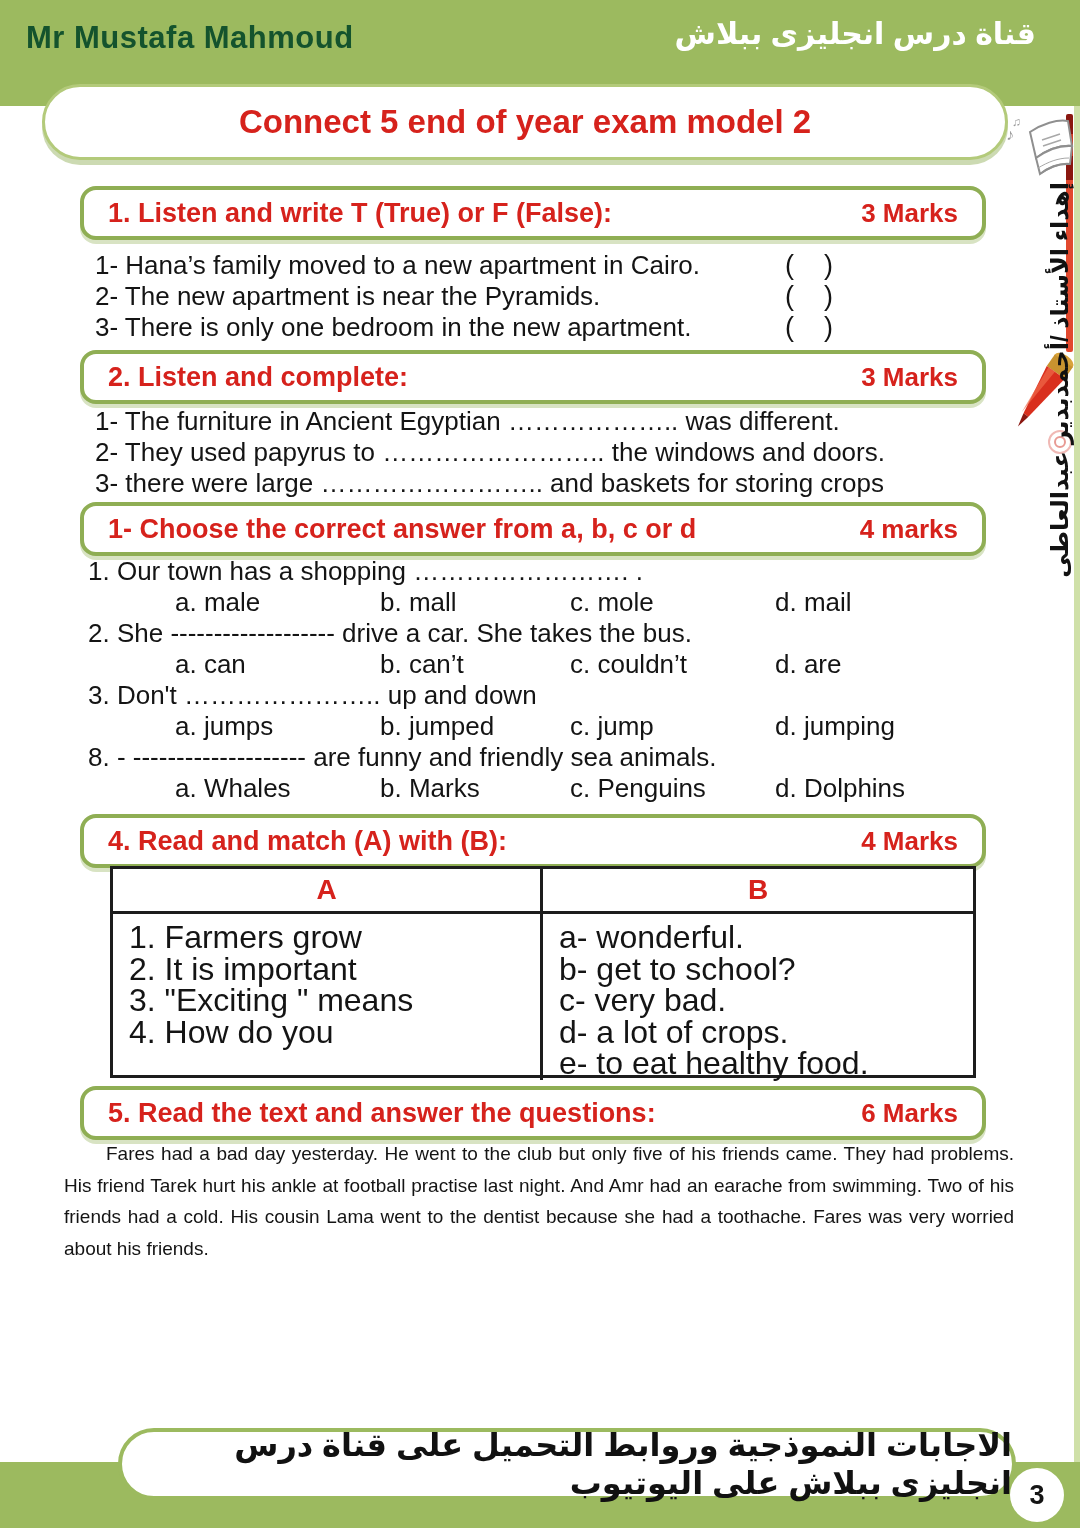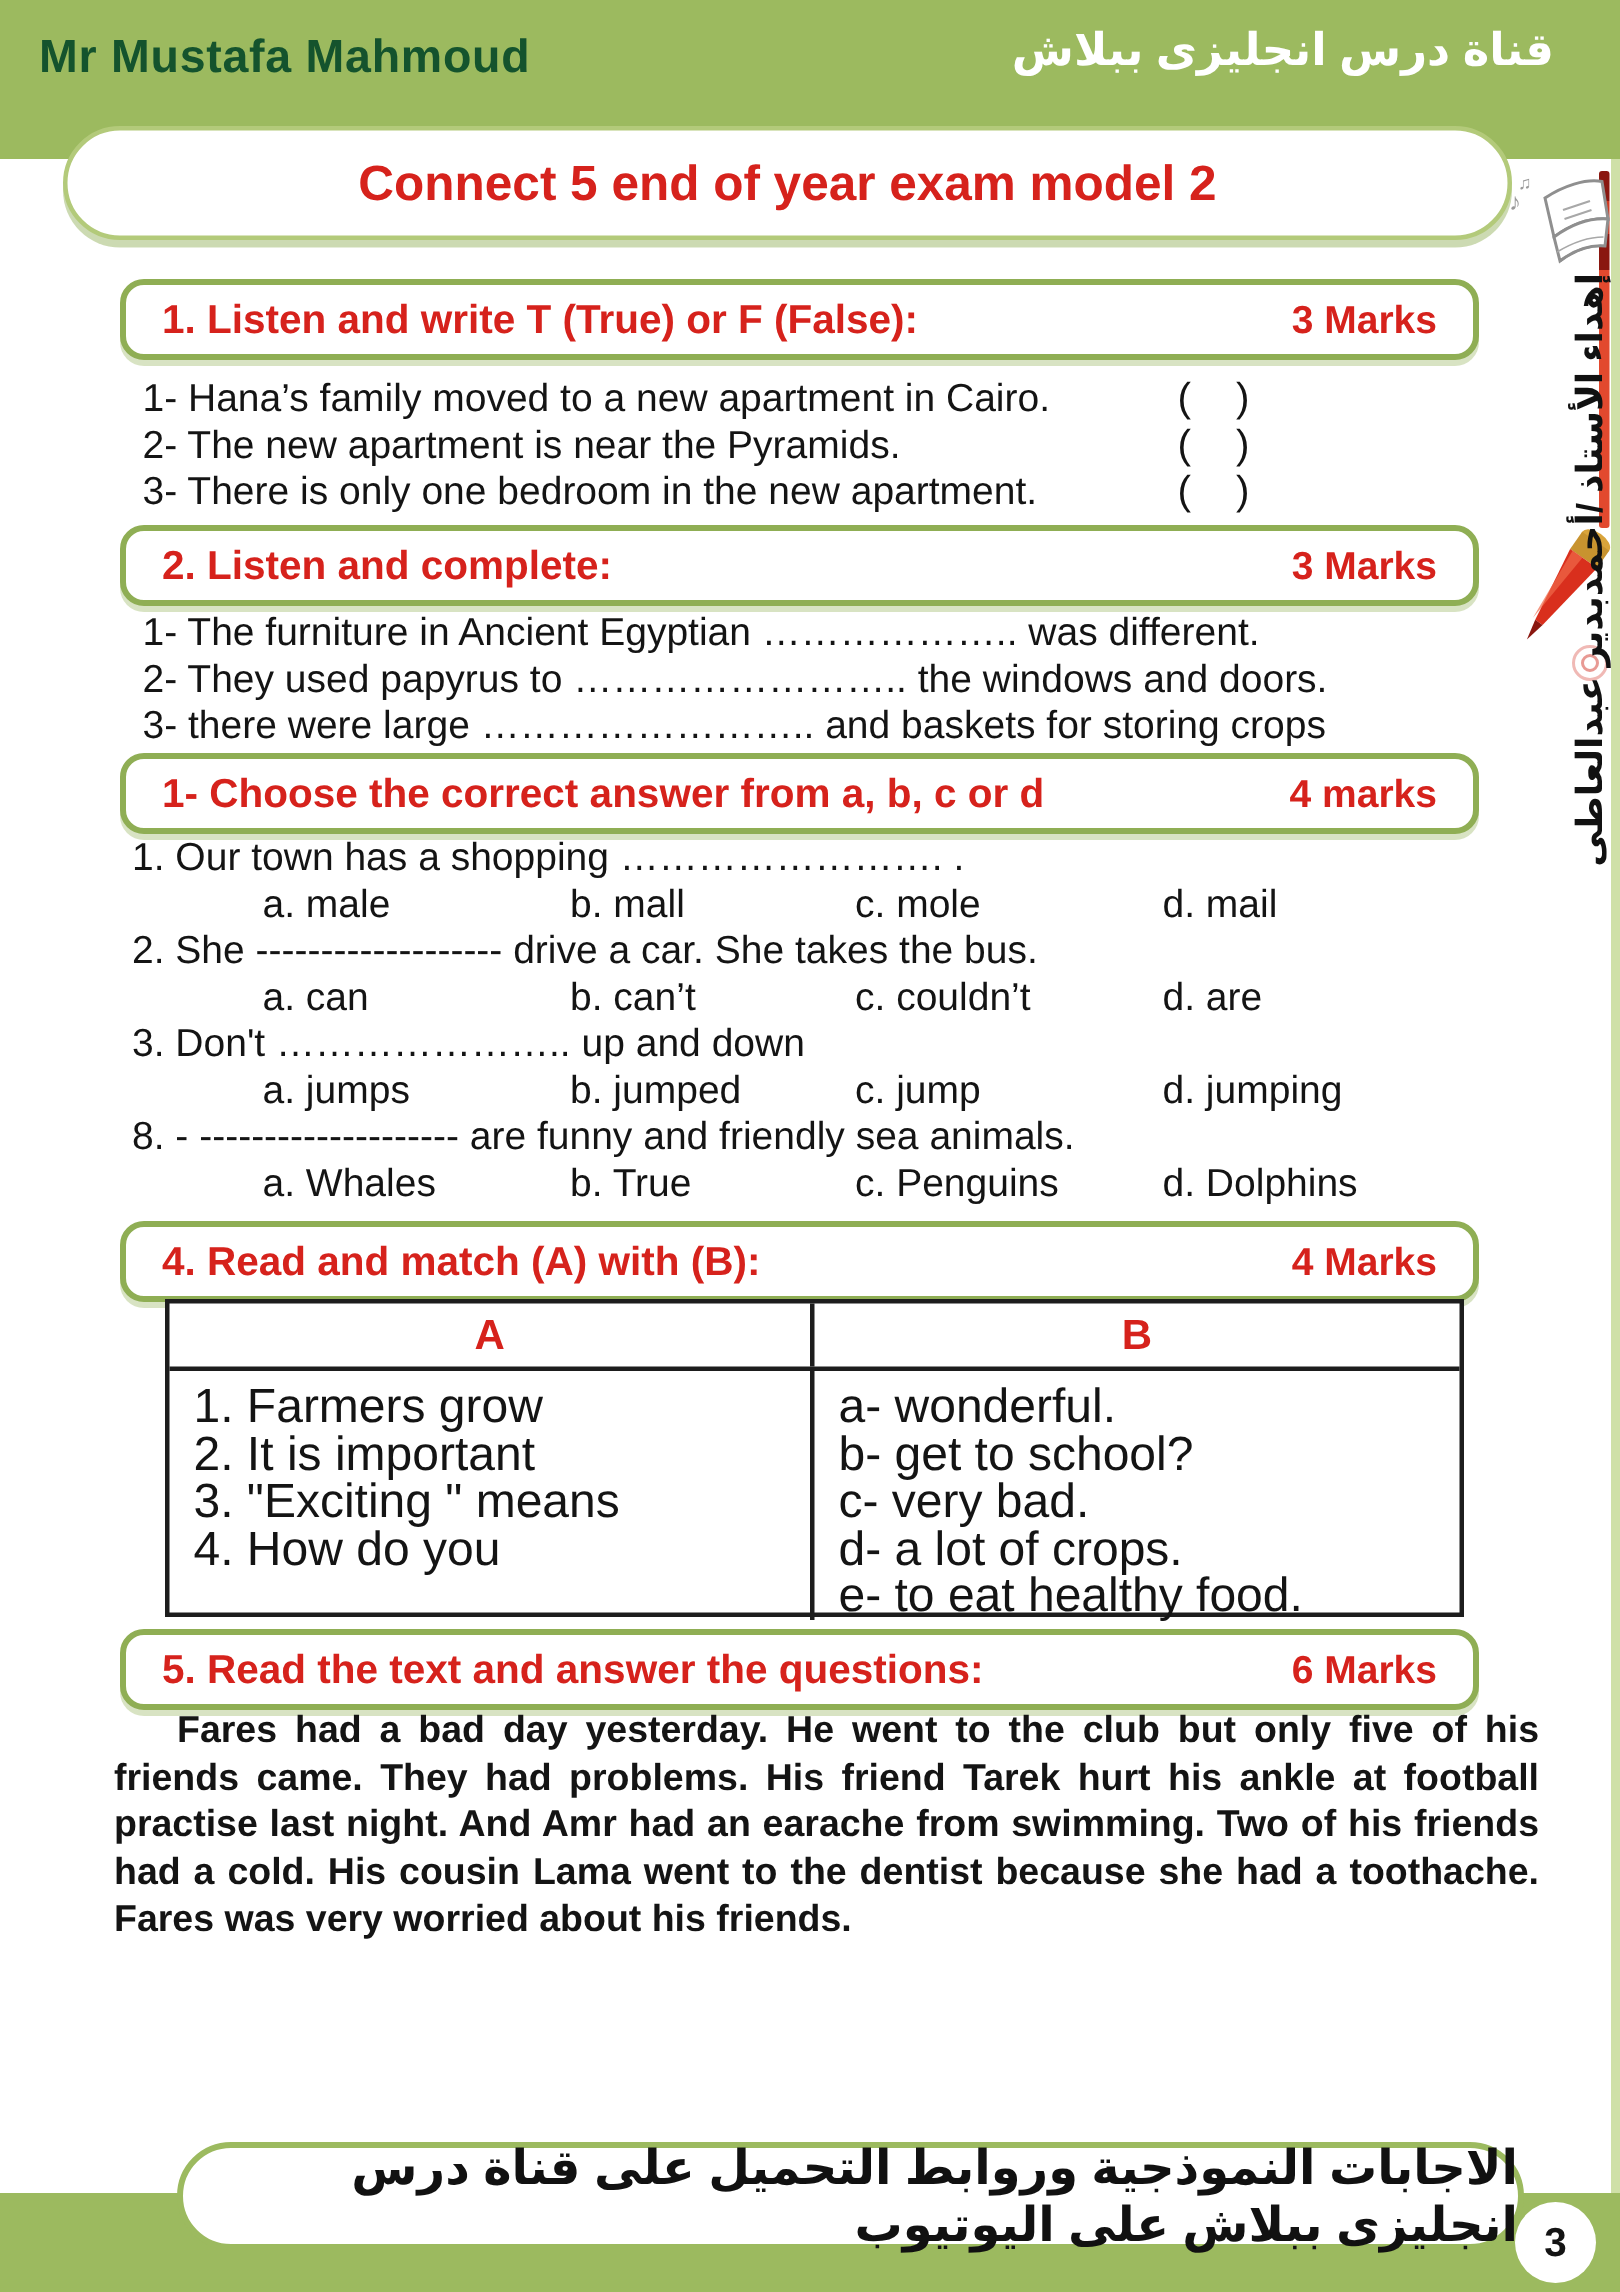--- a/index.html
+++ b/index.html
@@ -45,22 +45,22 @@
     border:3px solid #1d1d1d; background:#fff;
   }
   .mt-head { display:grid; grid-template-columns:1fr 1fr; height:42px; border-bottom:3px solid #1d1d1d; }
   .mt-head .ch { text-align:center; line-height:42px; color:#d6221c; font-weight:bold; font-size:28px; }
   .mt-head .ch:first-child { border-right:3px solid #1d1d1d; }
   .mt-body { display:grid; grid-template-columns:1fr 1fr; height:164px; }
   .mt-cell { padding:8px 0 0 16px; font-size:32px; line-height:31.5px; }
   .mt-cell:first-child { border-right:3px solid #1d1d1d; }
   
   .passage {
-    position:absolute; left:76px; top:1138px; width:950px;
-    font-size:25px; line-height:31.5px; text-align:justify; text-indent:42px;font-weight:bold;
+    position:absolute; left:64px; top:1138px; width:950px;
+    font-size:19px; line-height:31.5px; text-align:justify; text-indent:42px;
   }
   
   .bottom-band { position:absolute; left:0; bottom:0; width:100%; height:66px; background:#9cba5f; }
   .footer-pill {
     position:absolute; left:118px; top:1428px; width:898px; height:72px; box-sizing:border-box;
     background:#ffffff; border:4px solid #9cba5f; border-radius:38px;
     display:flex; align-items:center; justify-content:center;
     font-weight:bold; font-size:32px; color:#111; direction:rtl; z-index:2;
   }
   .page-circle {
@@ -176,21 +176,21 @@
     <div class="qline">3. Don't ………………….. up and down</div>
     <div class="opts">
       <span>a. jumps</span>
       <span>b. jumped</span>
       <span>c. jump</span>
       <span>d. jumping</span>
     </div>
     <div class="qline">8. - -------------------- are funny and friendly sea animals.</div>
     <div class="opts">
       <span>a. Whales</span>
-      <span>b. True</span>
+      <span>b. Marks</span>
       <span>c. Penguins</span>
       <span>d. Dolphins</span>
     </div>
   </div>
 
   <div class="secbox" id="sec4">
     <span class="h">4. Read and match (A) with (B):</span>
     <span class="m">4 Marks</span>
   </div>
   <div class="match-table">

